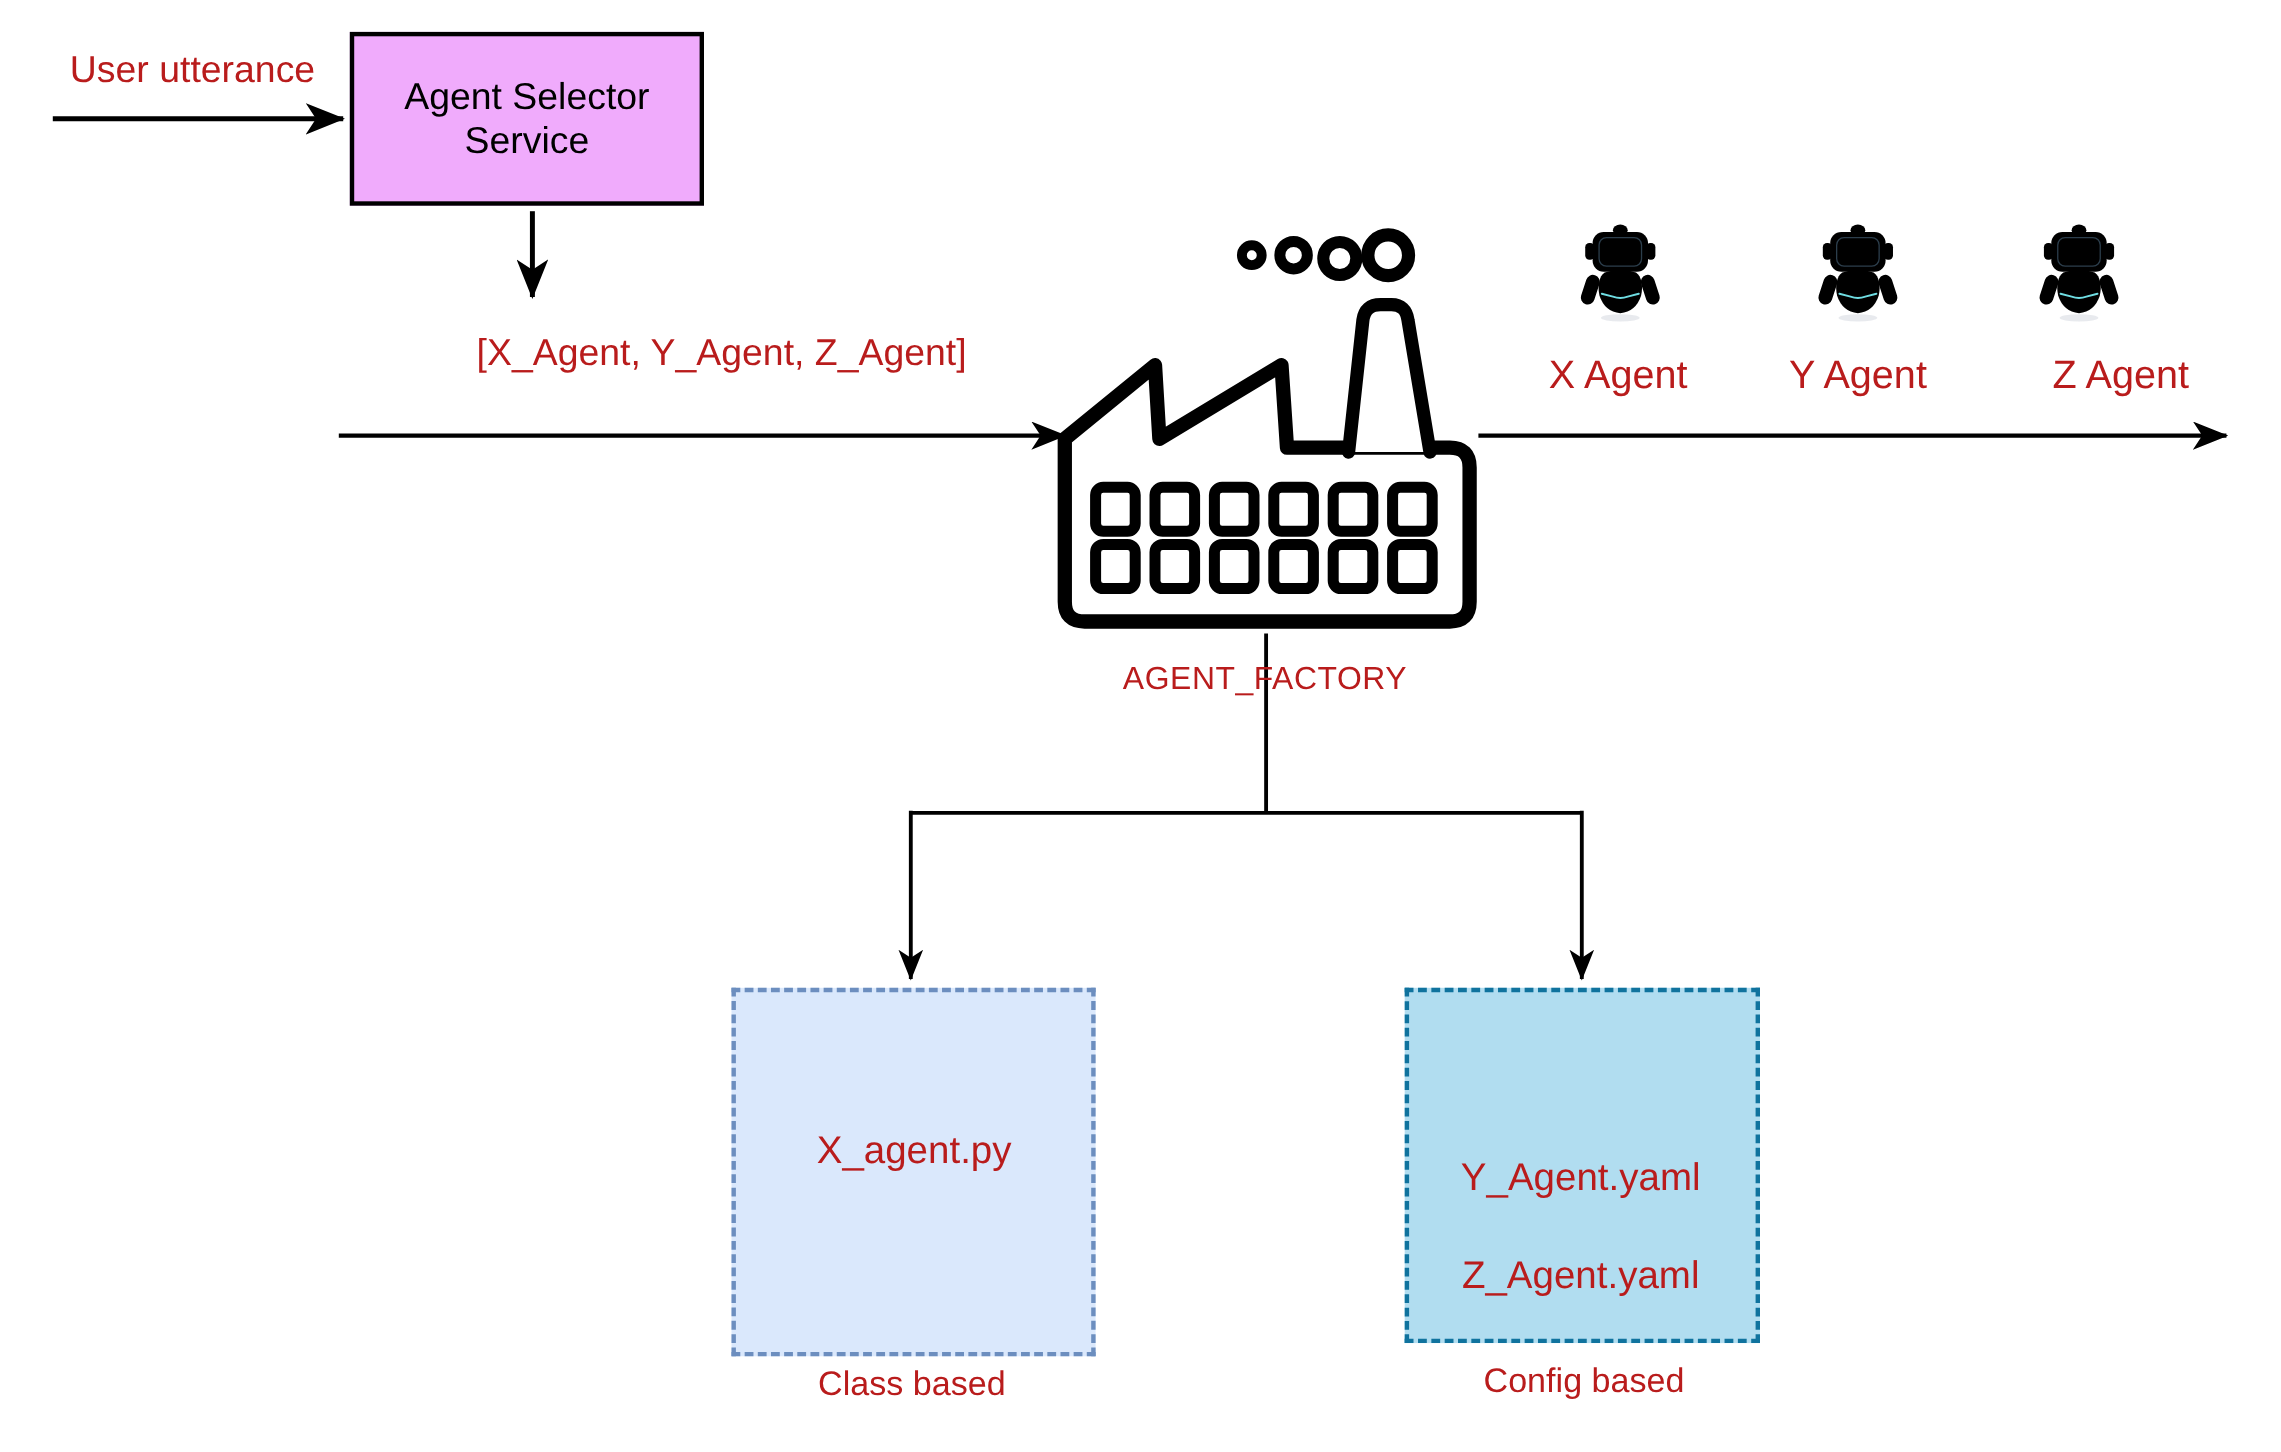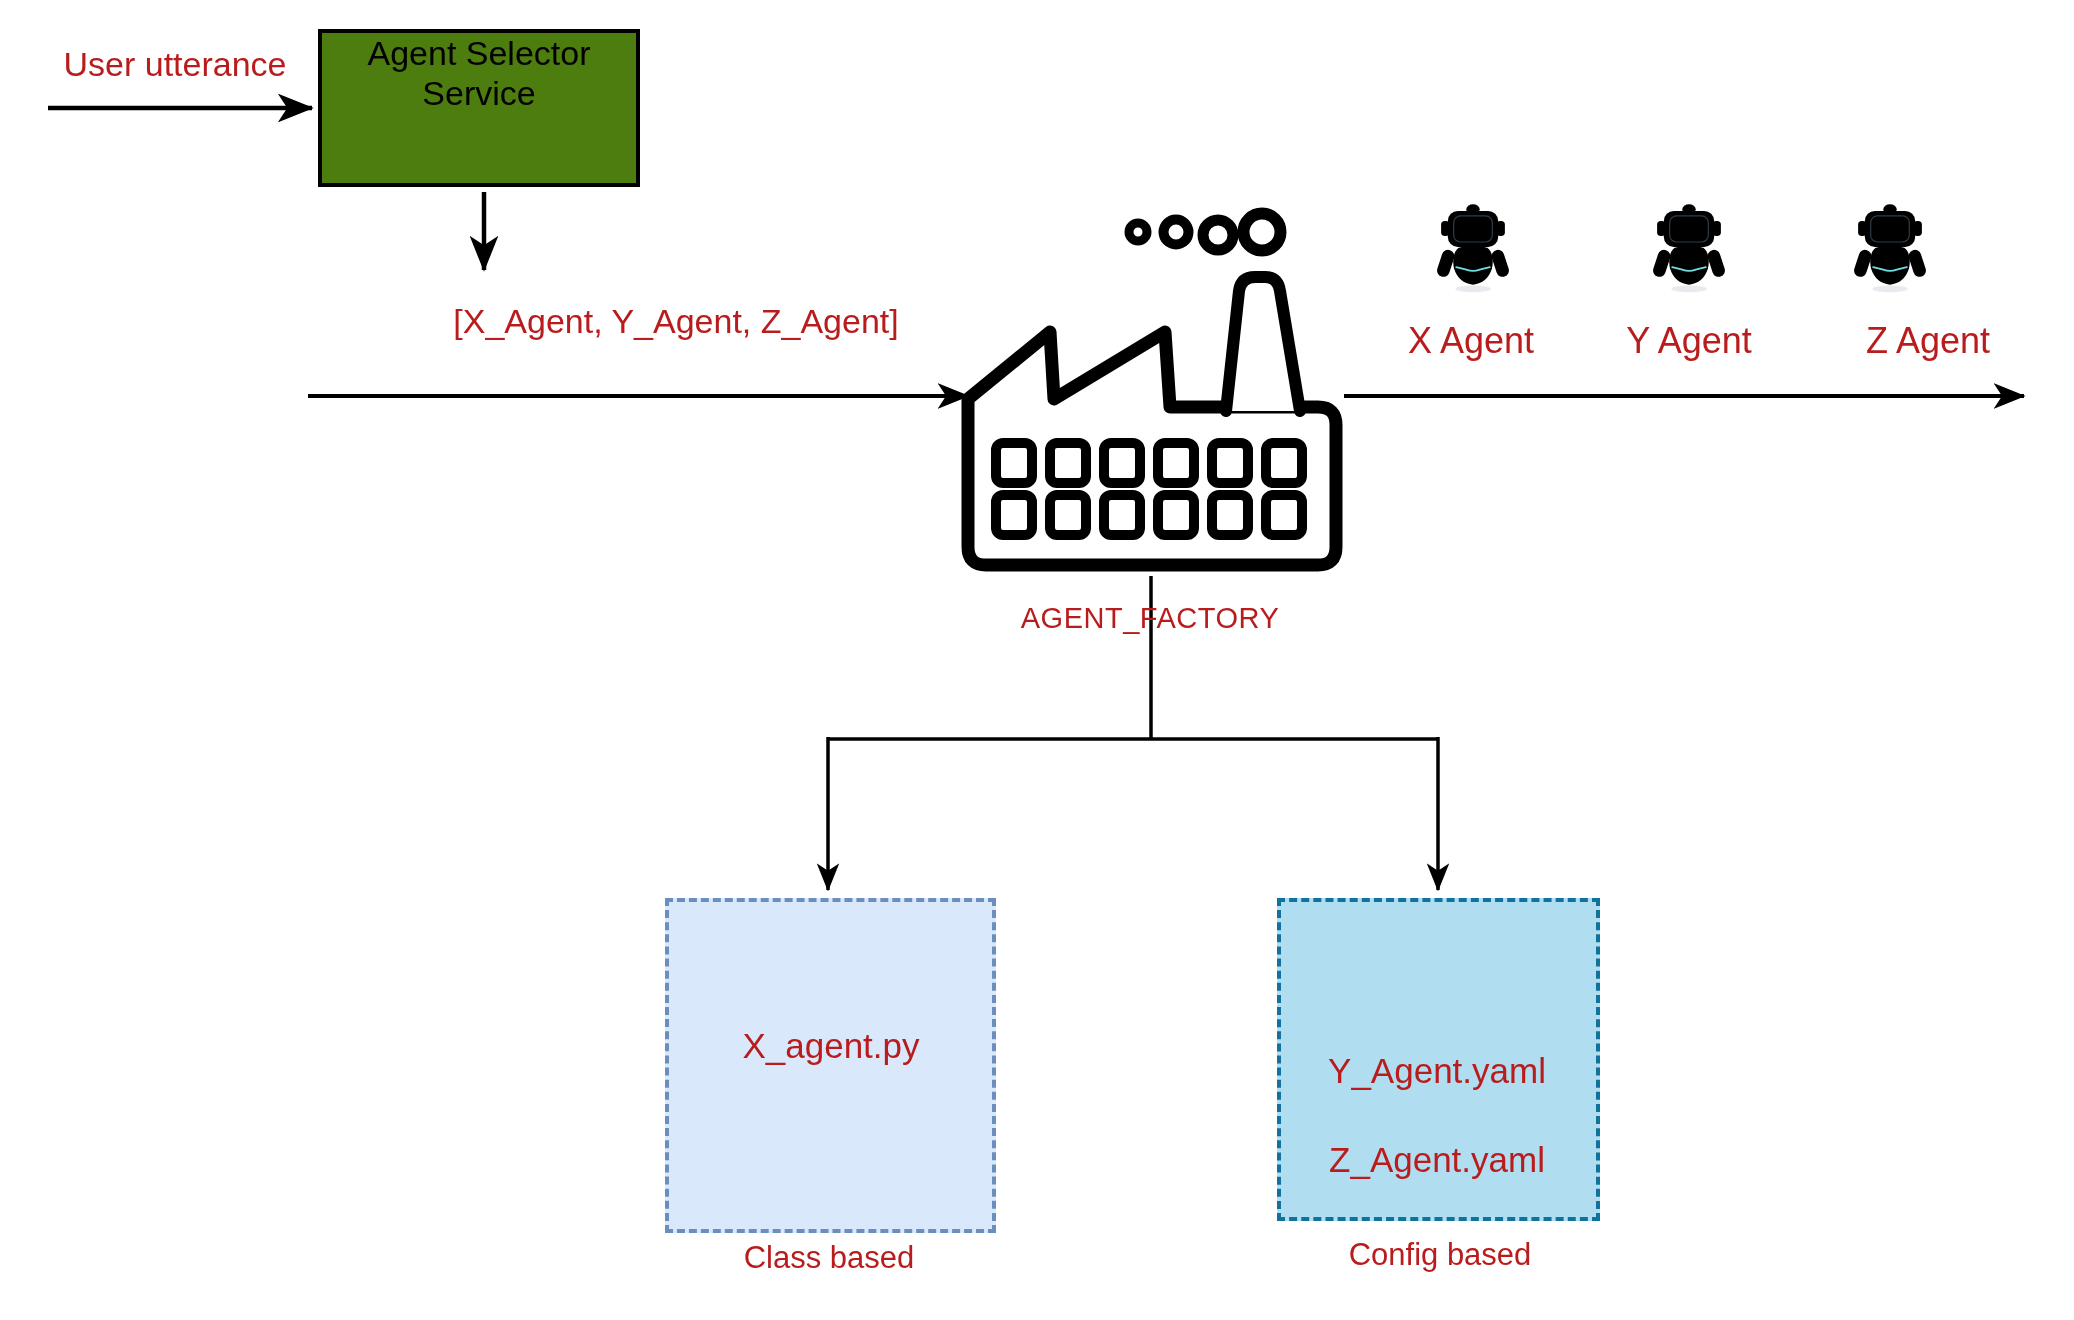--- a/index.html
+++ b/index.html
@@ -30,23 +30,23 @@
     position:absolute;
     transform:translate(-50%,-50%);
     white-space:nowrap;
     font-size:34px;
     color:#b91c1c;
     text-align:center;
   }
   .selector-box{
     position:absolute;
     left:318px;top:29px;width:322px;height:158px;
-    background:#4d7c0f;
+    background:#f0abfc;
     border:4px solid #000;
-    display:flex;justify-content:center;
+    display:flex;align-items:center;justify-content:center;
     text-align:center;
   }
   .selector-box .inner{
     font-size:34px;line-height:1.18;
     width:250px;
     white-space:normal;
   }
   .dashed-box{
     position:absolute;
     border-style:dashed;
@@ -147,21 +147,21 @@
 
 <div class="selector-box">
   <div class="inner">Agent Selector Service</div>
 </div>
 
 <div class="dashed-box class-box"></div>
 <div class="dashed-box config-box"></div>
 
 <div class="lbl" style="left:175px;top:64px;">User utterance</div>
 
-<div class="lbl" style="left:656px;top:321px;margin-left:20px;">[X_Agent, Y_Agent, Z_Agent]</div>
+<div class="lbl" style="left:656px;top:321px;">[X_Agent, Y_Agent, Z_Agent]</div>
 
 <div class="lbl factory-lbl" style="left:1150px;top:618px;">AGENT_FACTORY</div>
 
 <div class="lbl agent-lbl" style="left:1471px;top:341px;">X Agent</div>
 <div class="lbl agent-lbl" style="left:1689px;top:341px;">Y Agent</div>
 <div class="lbl agent-lbl" style="left:1890px;top:341px;margin-left:38px;">Z Agent</div>
 
 <div class="lbl file-lbl" style="left:831px;top:1046px;">X_agent.py</div>
 
 <div class="lbl file-lbl" style="left:1437px;top:1023px;margin-top:48px;">Y_Agent.yaml</div>

